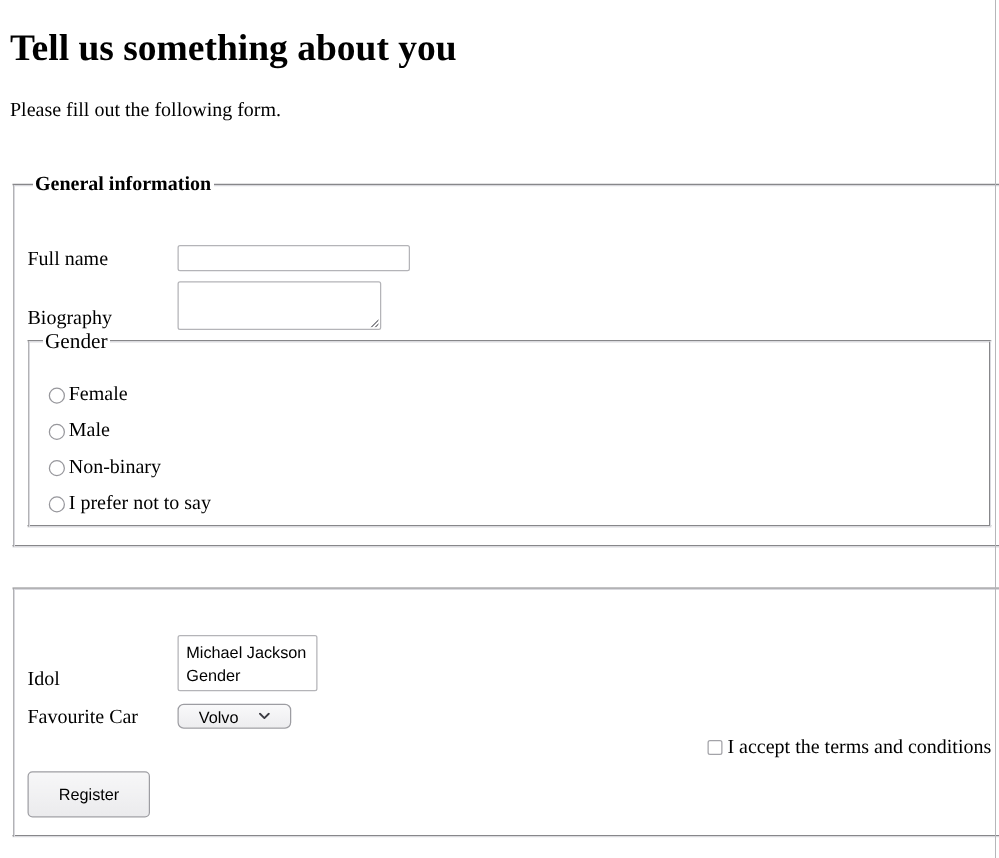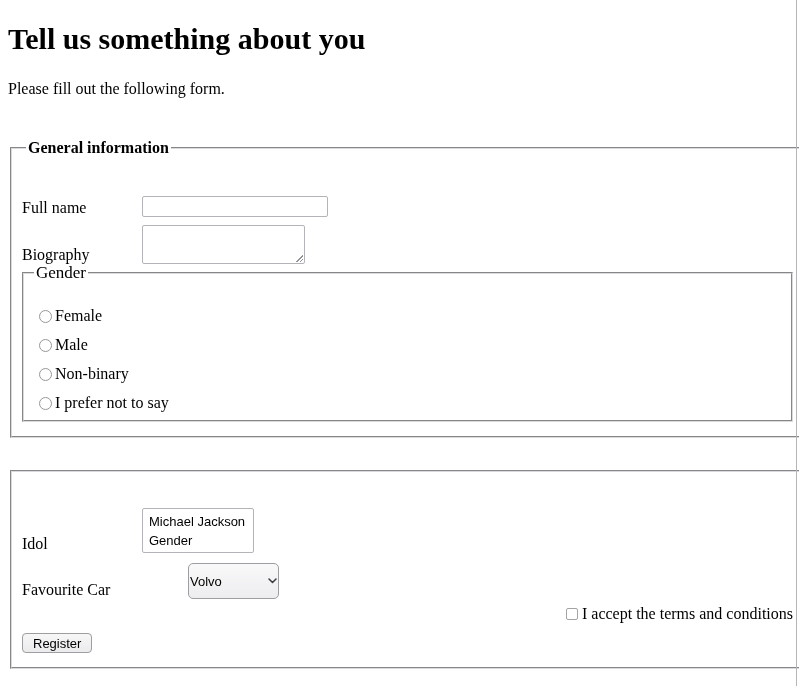--- a/index.html
+++ b/index.html
@@ -119,30 +119,29 @@
     padding: 3px 0;
     overflow: hidden;
   }
   .listbox-option {
     padding: 0 6px;
     line-height: 19px;
     white-space: nowrap;
   }
   .select {
     width: 91px;
-    height: 36px;
+    height: 20px;
     border: 1px solid #9d9da2;
     border-radius: 5px;
     background: linear-gradient(#f9f9fa, #ededef);
     display: flex;
     align-items: center;
     justify-content: space-between;
-    padding: 0 1px;
-    font: 13px "Liberation Sans", sans-serif;
-    margin-left: 46px;
+    padding: 0 16px;
+    font: 13px "Liberation Sans", sans-serif;
   }
   .chevron { display: block; }
   .terms-row {
     display: flex;
     align-items: center;
     margin-top: 6px;
     line-height: 18px;
     cursor: default;
     justify-content: flex-end;
   }
@@ -151,22 +150,22 @@
     height: 12px;
     border: 1px solid #a3a3a8;
     border-radius: 2px;
     background: #fff;
     margin: 0 4px 0 4px;
     flex: 0 0 auto;
   }
   .register-row { margin-top: 10px; }
   .register-btn {
     font: 13px "Liberation Sans", sans-serif;
-    height: 20px;
-    padding: 0 10px;
+    height: 37px;
+    padding: 0 24px;
     border: 1px solid #9d9da2;
     border-radius: 4px;
     background: linear-gradient(#f7f7f8, #ebebed);
     color: #000;
   }
   .scrollbar-edge {
     position: fixed;
     top: 0;
     right: 2px;
     width: 1.5px;

